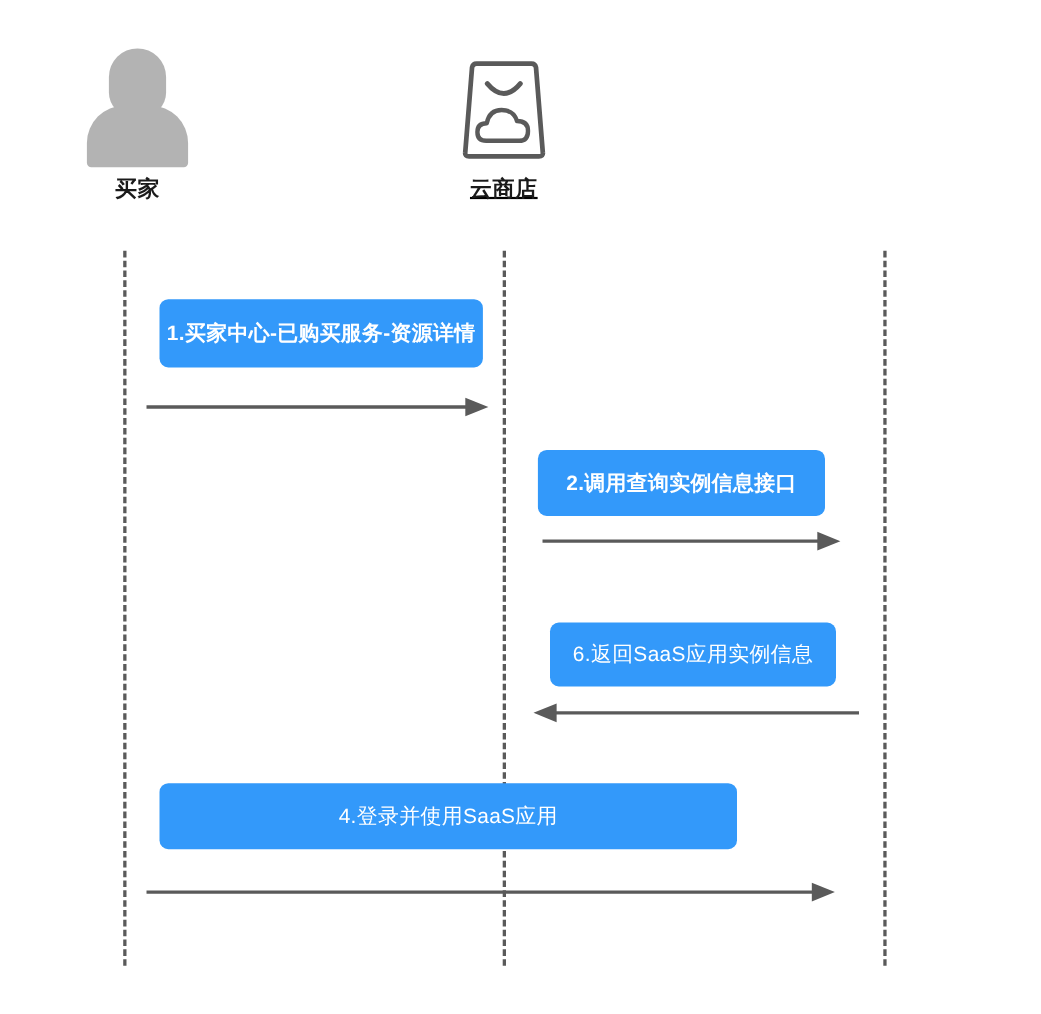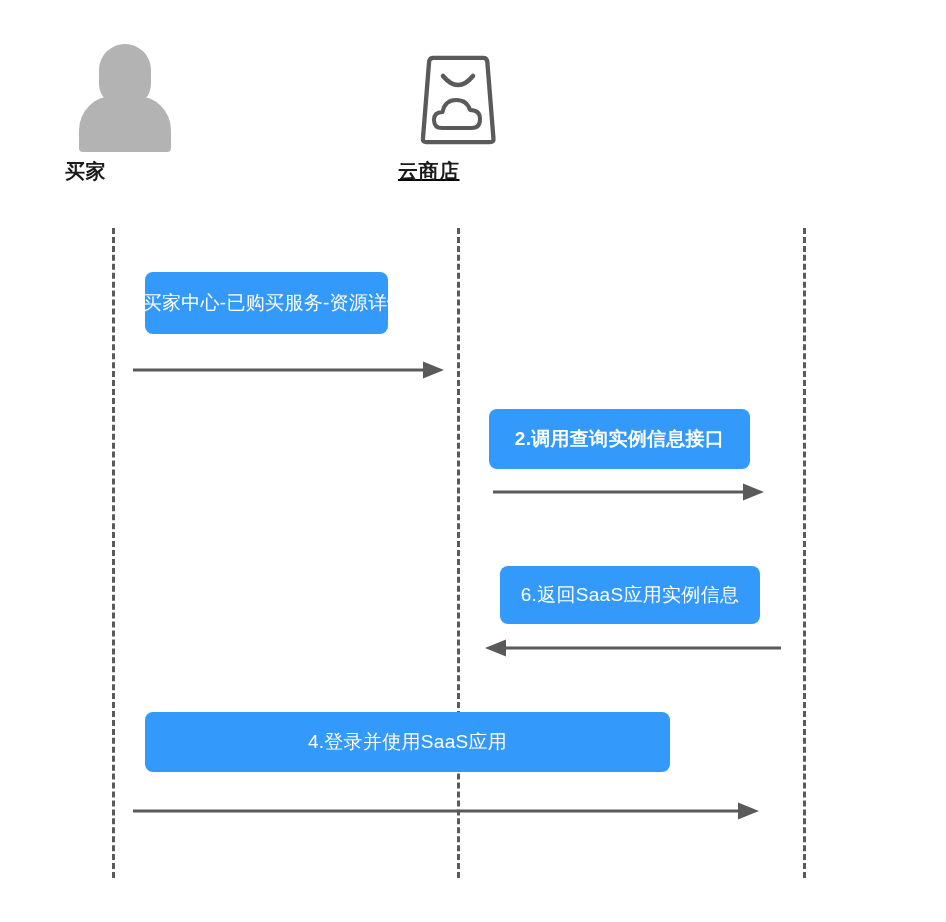--- a/index.html
+++ b/index.html
@@ -14,20 +14,21 @@
     position: relative;
     width: 946px;
     height: 922px;
     background: #ffffff;
     overflow: hidden;
   }
 
   
   .actor {
     position: absolute;
+    text-align: center;
   }
   .actor-icon {
     position: relative;
     width: 120px;
     height: 120px;
     margin: 0 auto;
   }
   .actor-label {
     font-size: 20px;
     font-weight: bold;
@@ -110,21 +111,21 @@
       </svg>
     </div>
     <div class="actor-label">云商店</div>
   </div>
 
 
   <div class="lifeline" style="left:112px; top:228px; height:650px;"></div>
   <div class="lifeline" style="left:457px; top:228px; height:650px;"></div>
   <div class="lifeline" style="left:803px; top:228px; height:650px;"></div>
 
-  <div class="msg-box" style="left:145px; top:272px; width:243px; height:62px;">
+  <div class="msg-box" style="left:145px; top:272px; width:294px; height:62px;font-weight:bold;">
     <span>1.买家中心-已购买服务-资源详情</span>
   </div>
   <div class="arrow" style="left:133px; top:360px; width:312px;">
     <svg width="312" height="20" viewBox="0 0 312 20">
       <line x1="0" y1="10" x2="294" y2="10" stroke="#5a5a5a" stroke-width="3"></line>
       <polygon points="290,1.5 311,10 290,18.5" fill="#5a5a5a"></polygon>
     </svg>
   </div>
 
   <div class="msg-box" style="left:489px; top:409px; width:261px; height:60px;font-weight:bold;">

